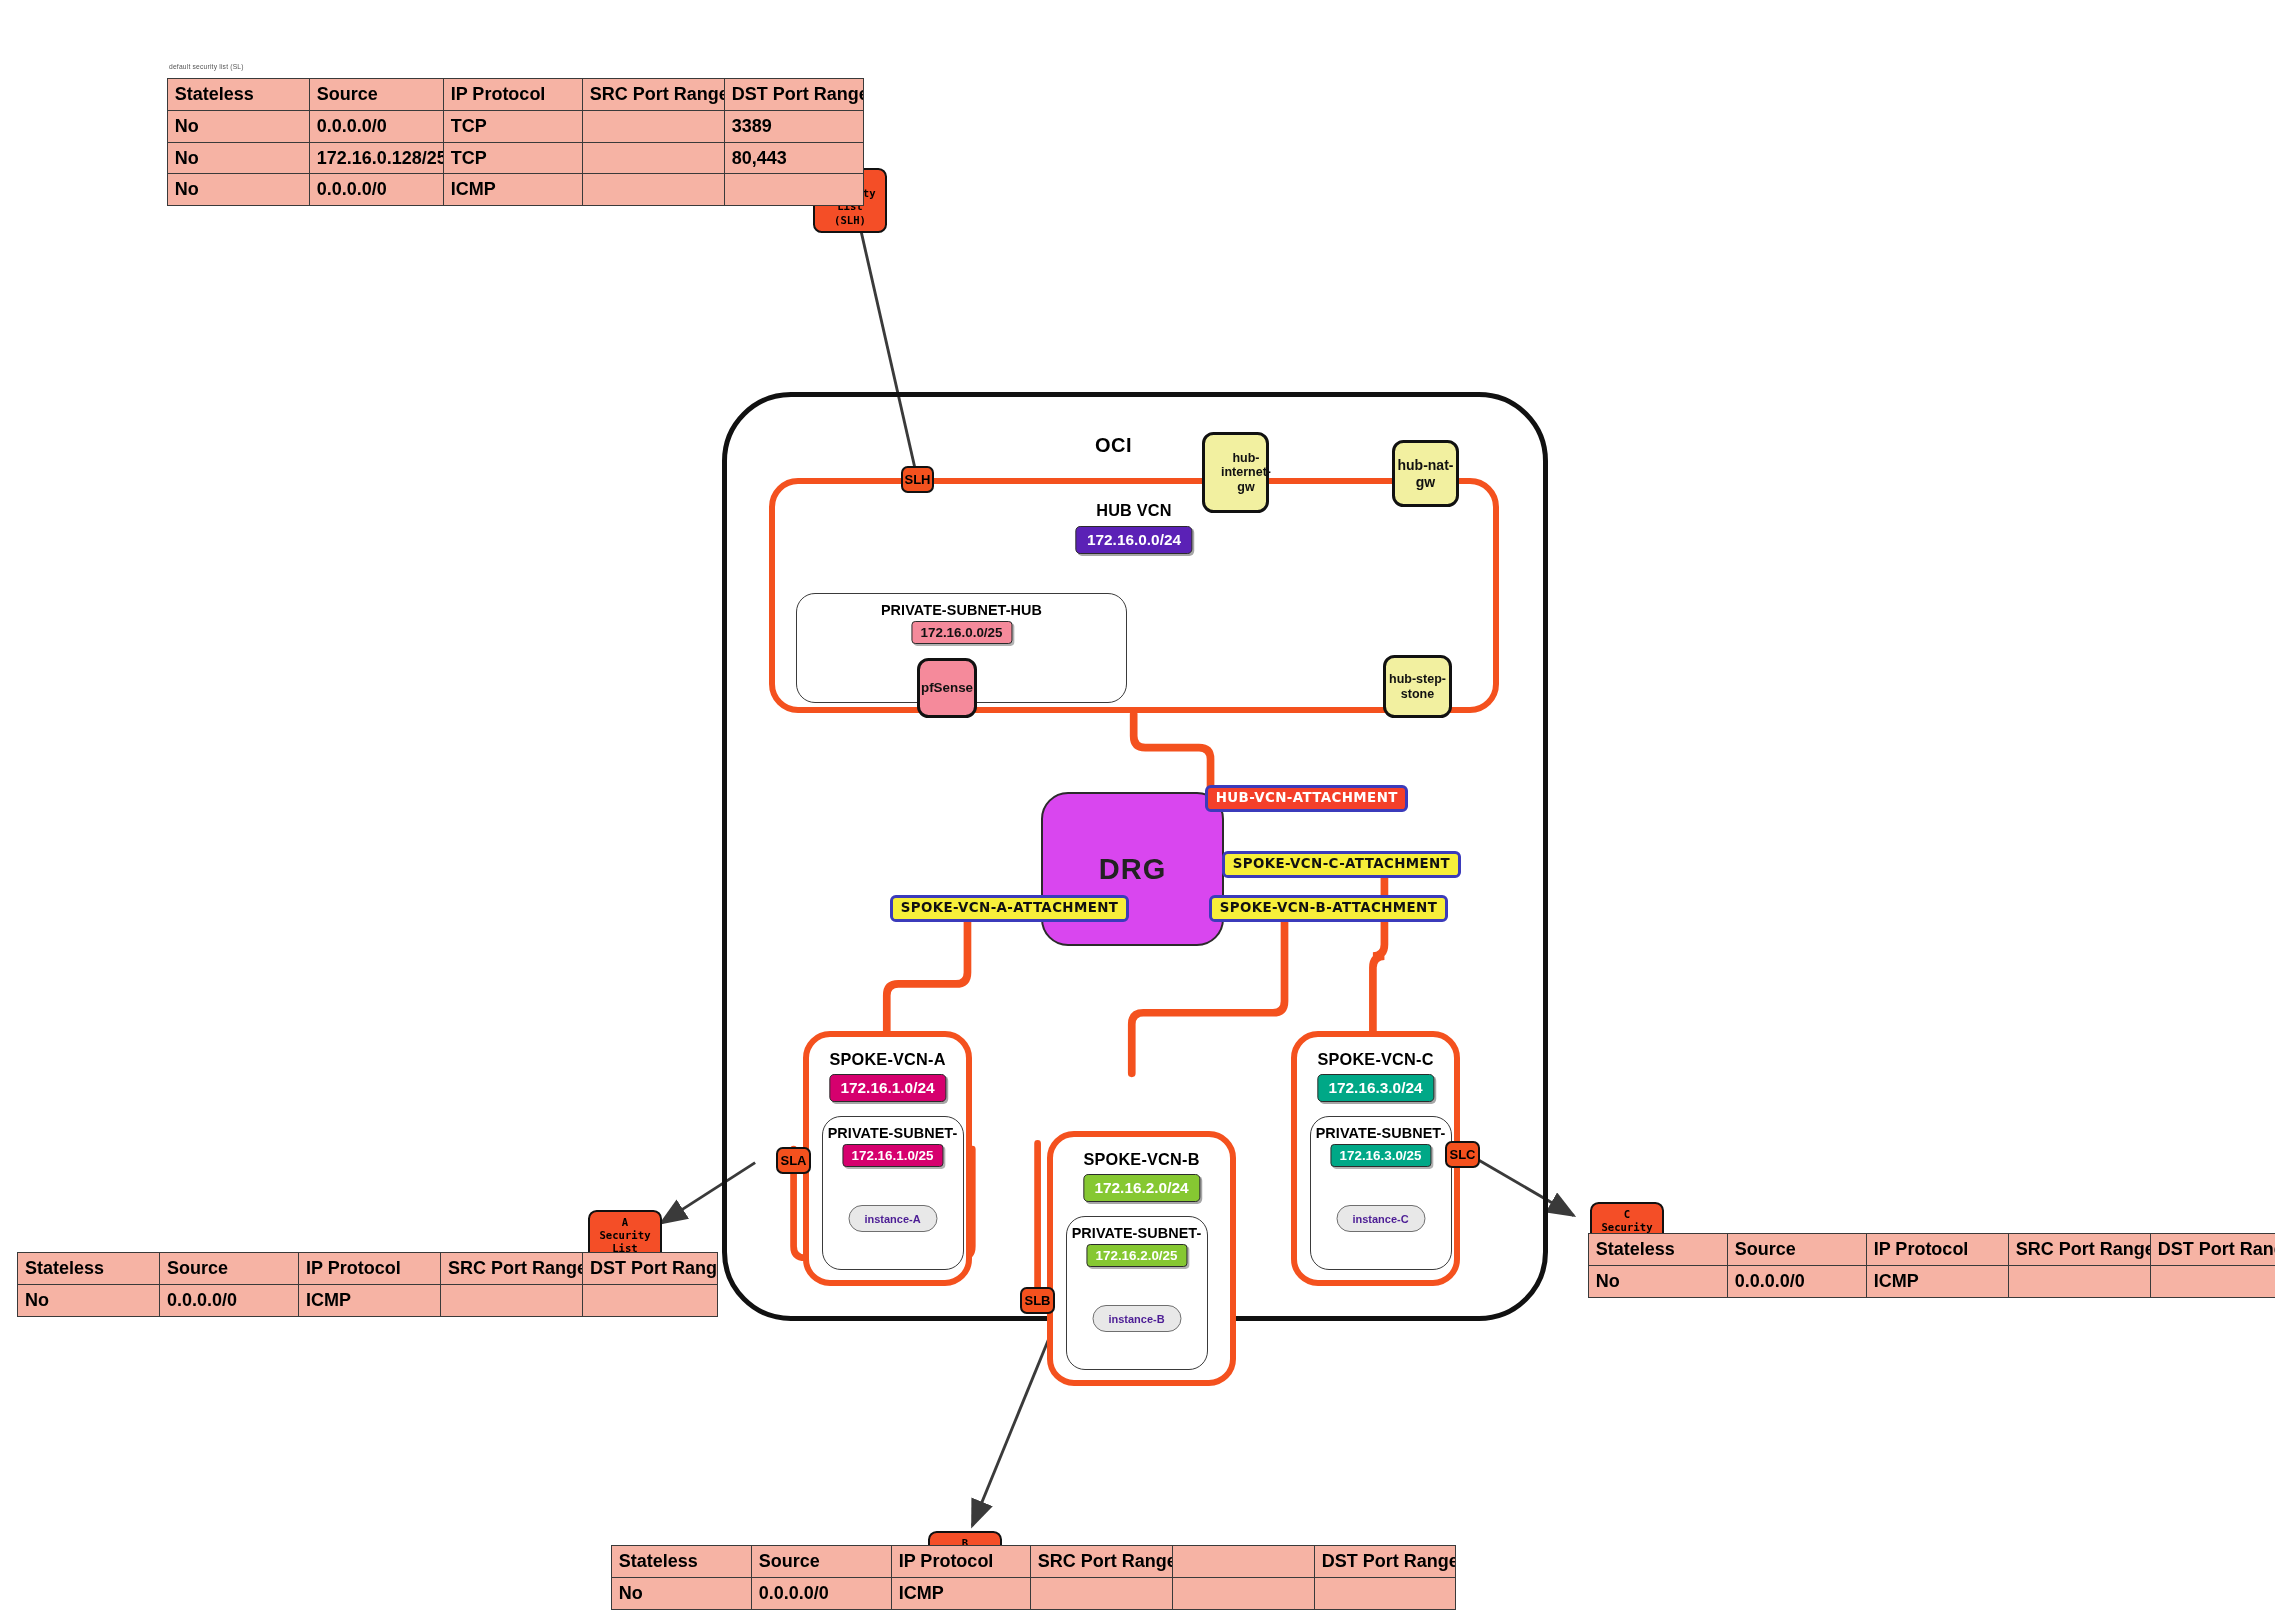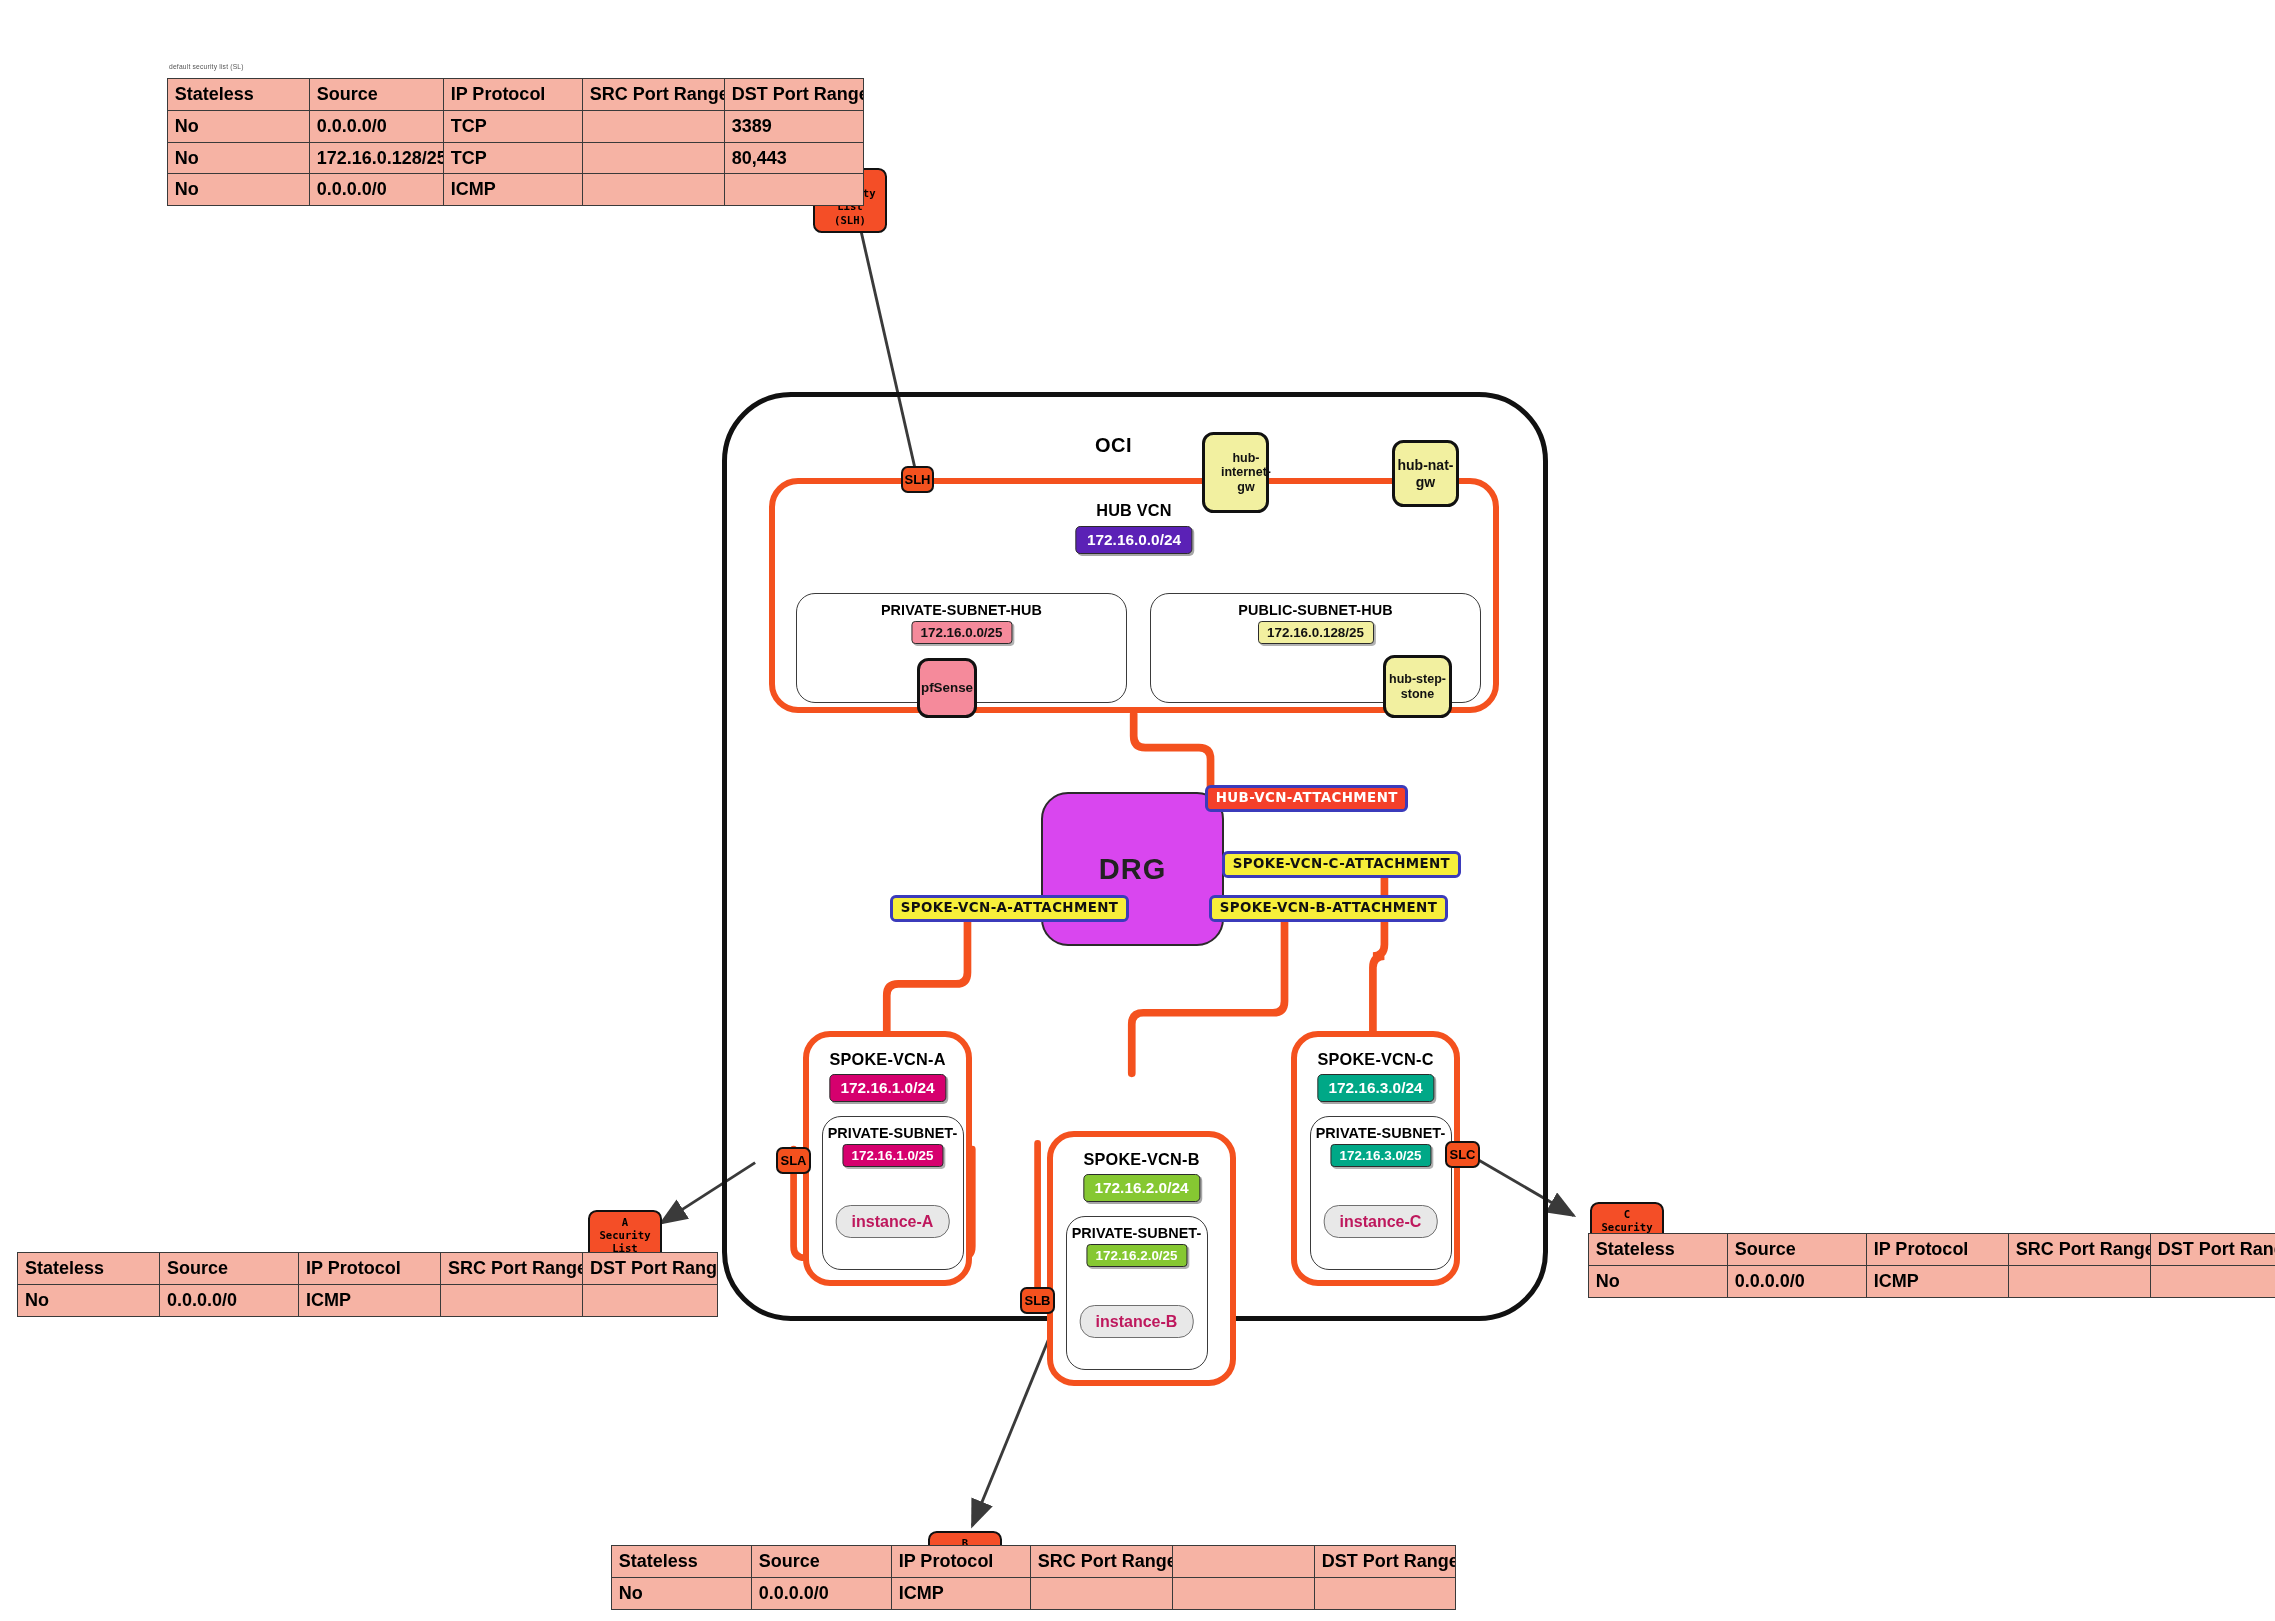--- a/index.html
+++ b/index.html
@@ -201,25 +201,25 @@
     white-space: nowrap;
     box-shadow: 1.9px 1.9px 0 rgba(0,0,0,.3);
   }
   .instance-chip {
     position: absolute;
     left: 50%;
     transform: translateX(-50%);
     background: #e8e8e8;
     border: 1.9px solid #6f6f6f;
     border-radius: 15px;
-    font-size: 16px;
+    font-size: 11px;
     font-weight: bold;
     padding: 6.7px 15.4px;
     white-space: nowrap;
-    color: #be185d;
+    color: #4c1d95;
   }
   
   .node-chip {
     position: absolute;
     border: 3.8px solid #111111;
     border-radius: 11.5px;
     display: flex;
     align-items: center;
     justify-content: center;
     text-align: center;
@@ -311,24 +311,20 @@
 
   <div class="vcn-box" id="hub-vcn">
     <div class="vcn-title" style="top:17.3px;">HUB VCN</div>
     <div class="cidr-chip" style="top:42px; background:#5b21b6;">172.16.0.0/24</div>
 
     <div class="subnet-box" style="left:21px; top:109px; width:331px; height:110px;">
       <div class="subnet-title">PRIVATE-SUBNET-HUB</div>
       <div class="subnet-cidr" style="background:#f58a9b; color:#111111;">172.16.0.0/25</div>
     </div>
 
-    <div class="subnet-box" style="left:375px; top:109px; width:331px; height:110px;">
-      <div class="subnet-title">PUBLIC-SUBNET-HUB</div>
-      <div class="subnet-cidr" style="background:#f2f0a0; color:#111111;">172.16.0.128/25</div>
-    </div>
   </div>
 
   <div class="node-chip node-pink" style="left:917px; top:658px; width:60px; height:60px;">
     <span>pfSense</span>
   </div>
 
   <div class="node-chip node-yellow" style="left:1383px; top:655px; width:69px; height:63px; font-size:12.5px;">
     <span>hub-step-stone</span>
   </div>
 

